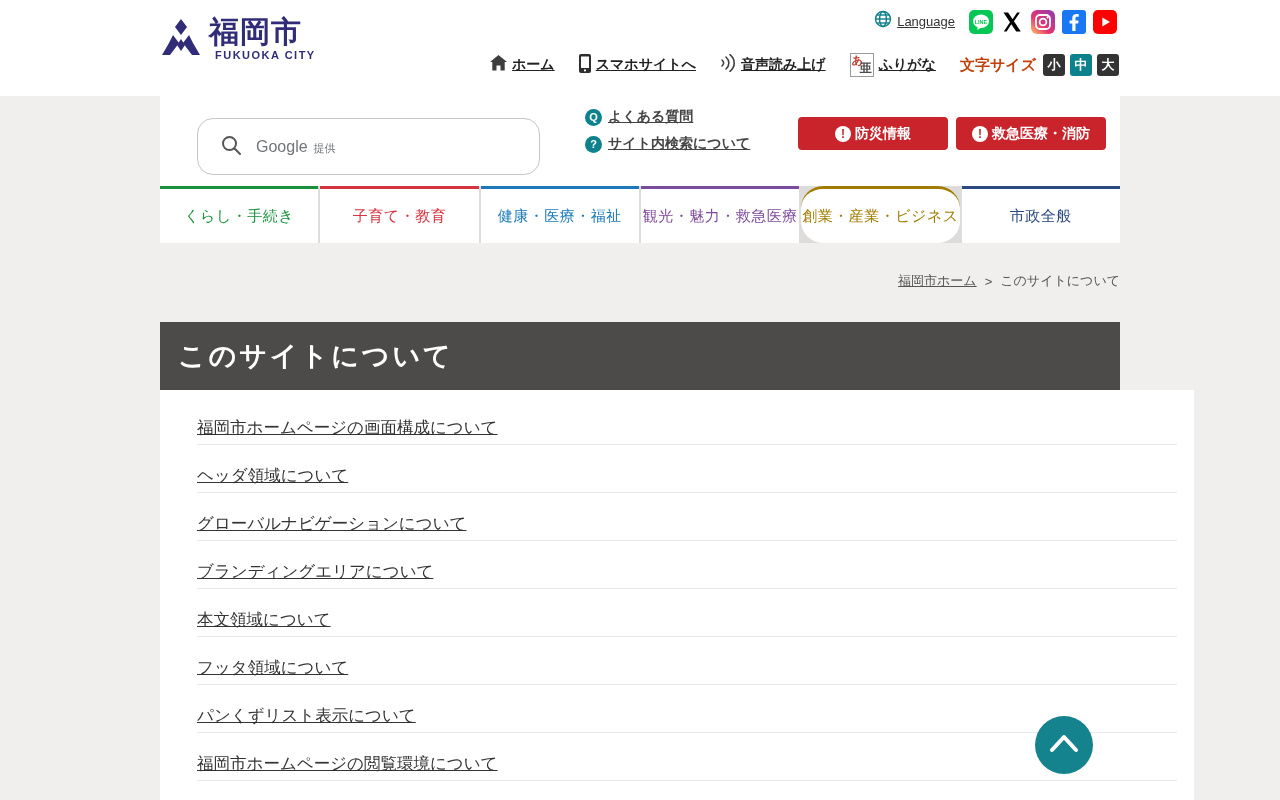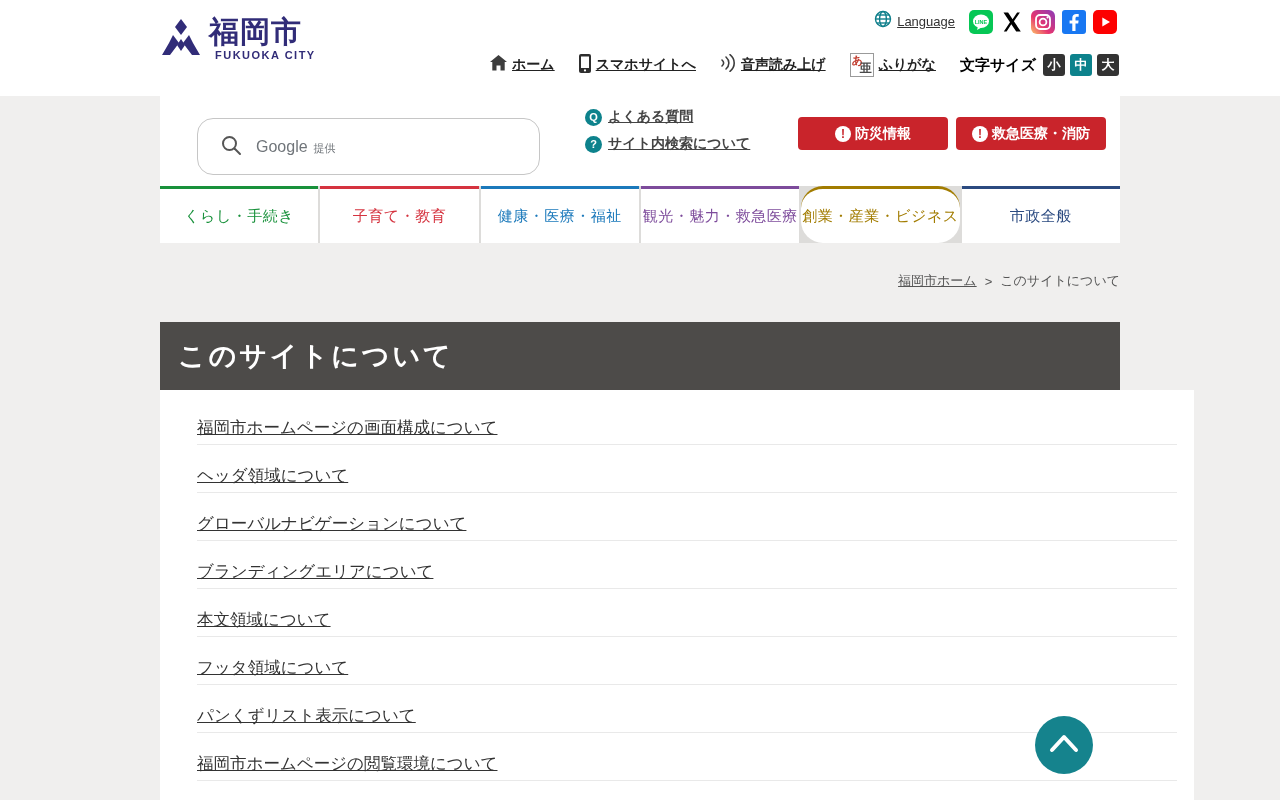--- a/index.html
+++ b/index.html
@@ -26,21 +26,21 @@
   .social { display:flex; align-items:center; gap:7px; }
   .social a { display:block; width:24px; height:24px; cursor:pointer; }
 
   .header-utility { position:absolute; top:53px; right:161px; display:flex; align-items:center; gap:24px; }
   .u-item { display:flex; align-items:center; gap:5px; cursor:pointer; text-decoration:none; }
   .u-label { font-size:14px; color:#222; text-decoration:underline; font-weight:bold; }
   .furigana-ic { position:relative; width:24px; height:24px; border:1px solid #9a9a9a; background:#fff; display:inline-block; }
   .furigana-ic .fi-top { position:absolute; left:1px; top:-1px; font-size:11px; color:#c0392b; font-weight:bold; }
   .furigana-ic .fi-bottom { position:absolute; right:1px; bottom:-1px; font-size:12px; color:#4a4a4a; font-weight:bold; }
   .text-size { display:flex; align-items:center; gap:5px; }
-  .ts-label { font-size:15px; font-weight:bold; color:#000000; margin-right:2px; }
+  .ts-label { font-size:15px; font-weight:bold; color:#c2410c; margin-right:2px; }
   .ts-btn { width:22px; height:22px; border:none; border-radius:3px; background:#333; color:#fff; font-size:13px; font-weight:bold; font-family:inherit; display:flex; align-items:center; justify-content:center; cursor:pointer; }
   .ts-btn.active { background:#0d828c; }
 
   
   .search-card { position:absolute; left:160px; top:96px; width:960px; height:90px; background:#fff; }
   .search-box { position:absolute; left:37px; top:22px; width:343px; height:57px; border:1px solid #c6c6c6; border-radius:16px; background:#fff; display:flex; align-items:center; padding-left:22px; cursor:text; }
   .ph-main { font-size:16px; color:#70757a; margin-left:14px; }
   .ph-sub { font-size:11px; color:#70757a; margin-left:6px; margin-top:3px; }
 
   .quick-links { position:absolute; left:425px; top:12px; display:flex; flex-direction:column; gap:9px; }

